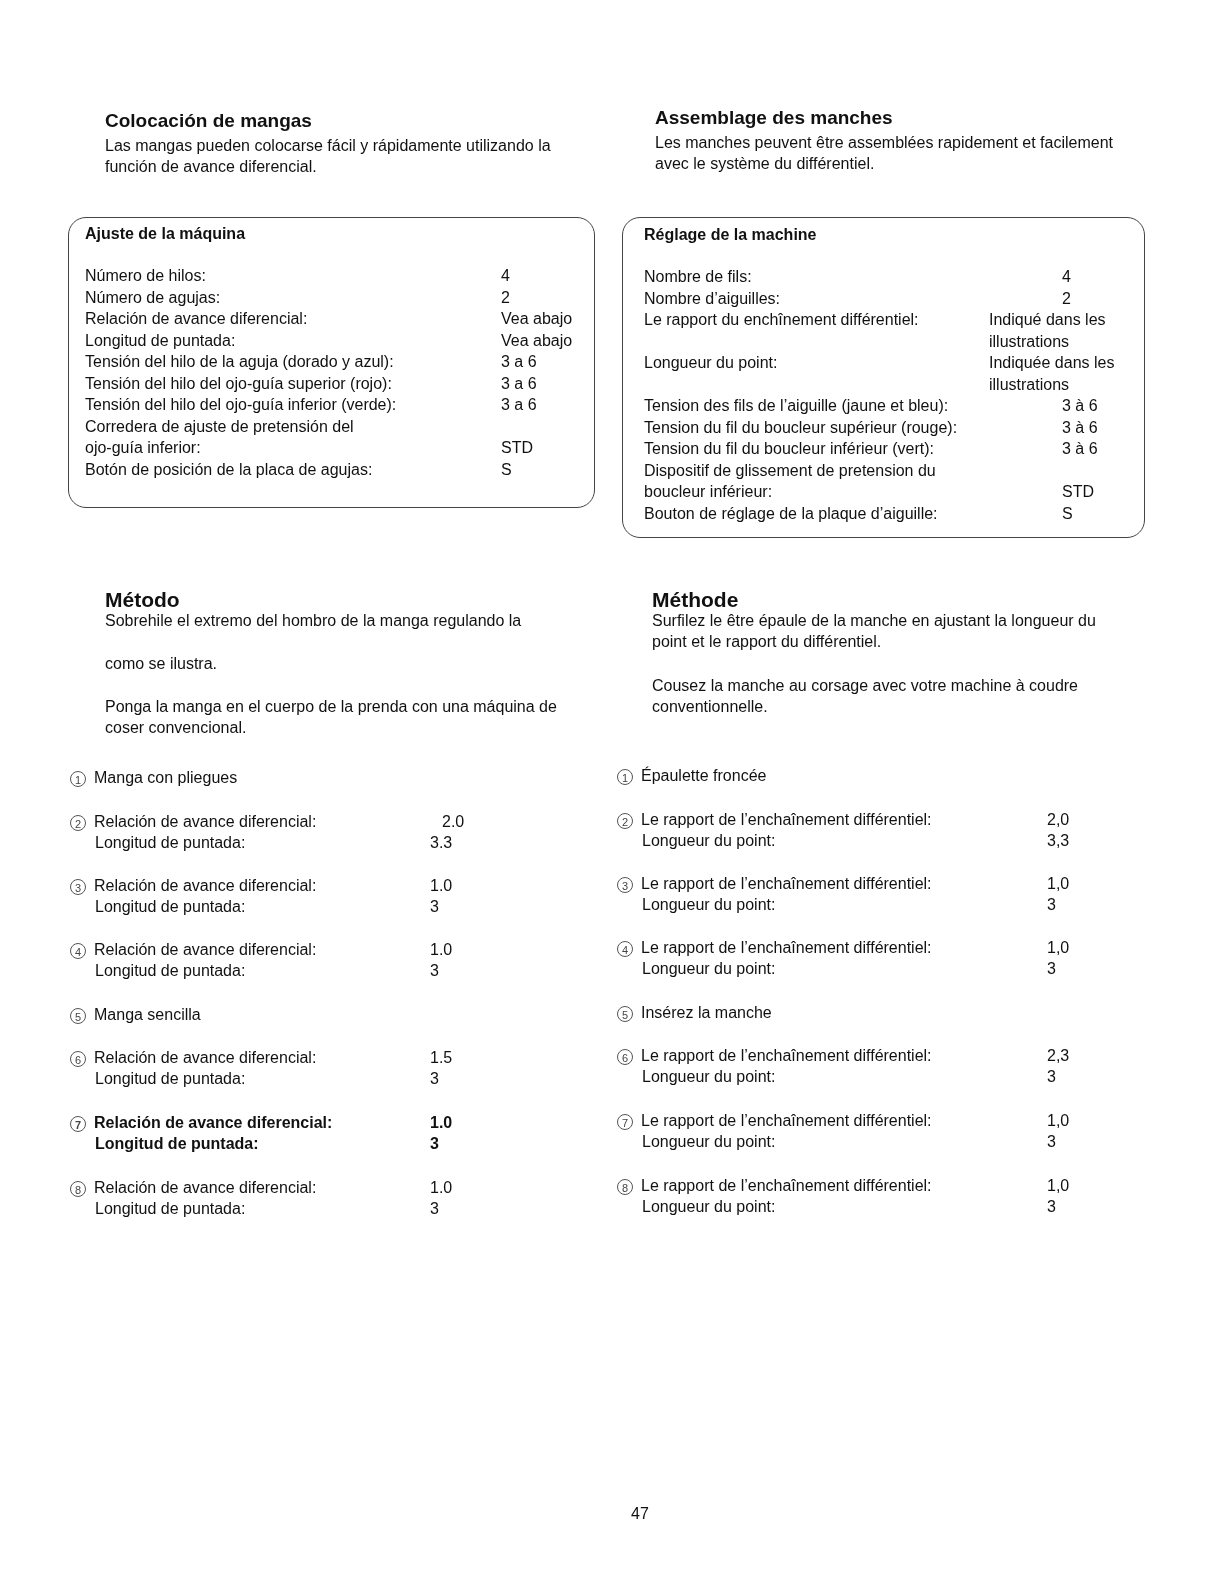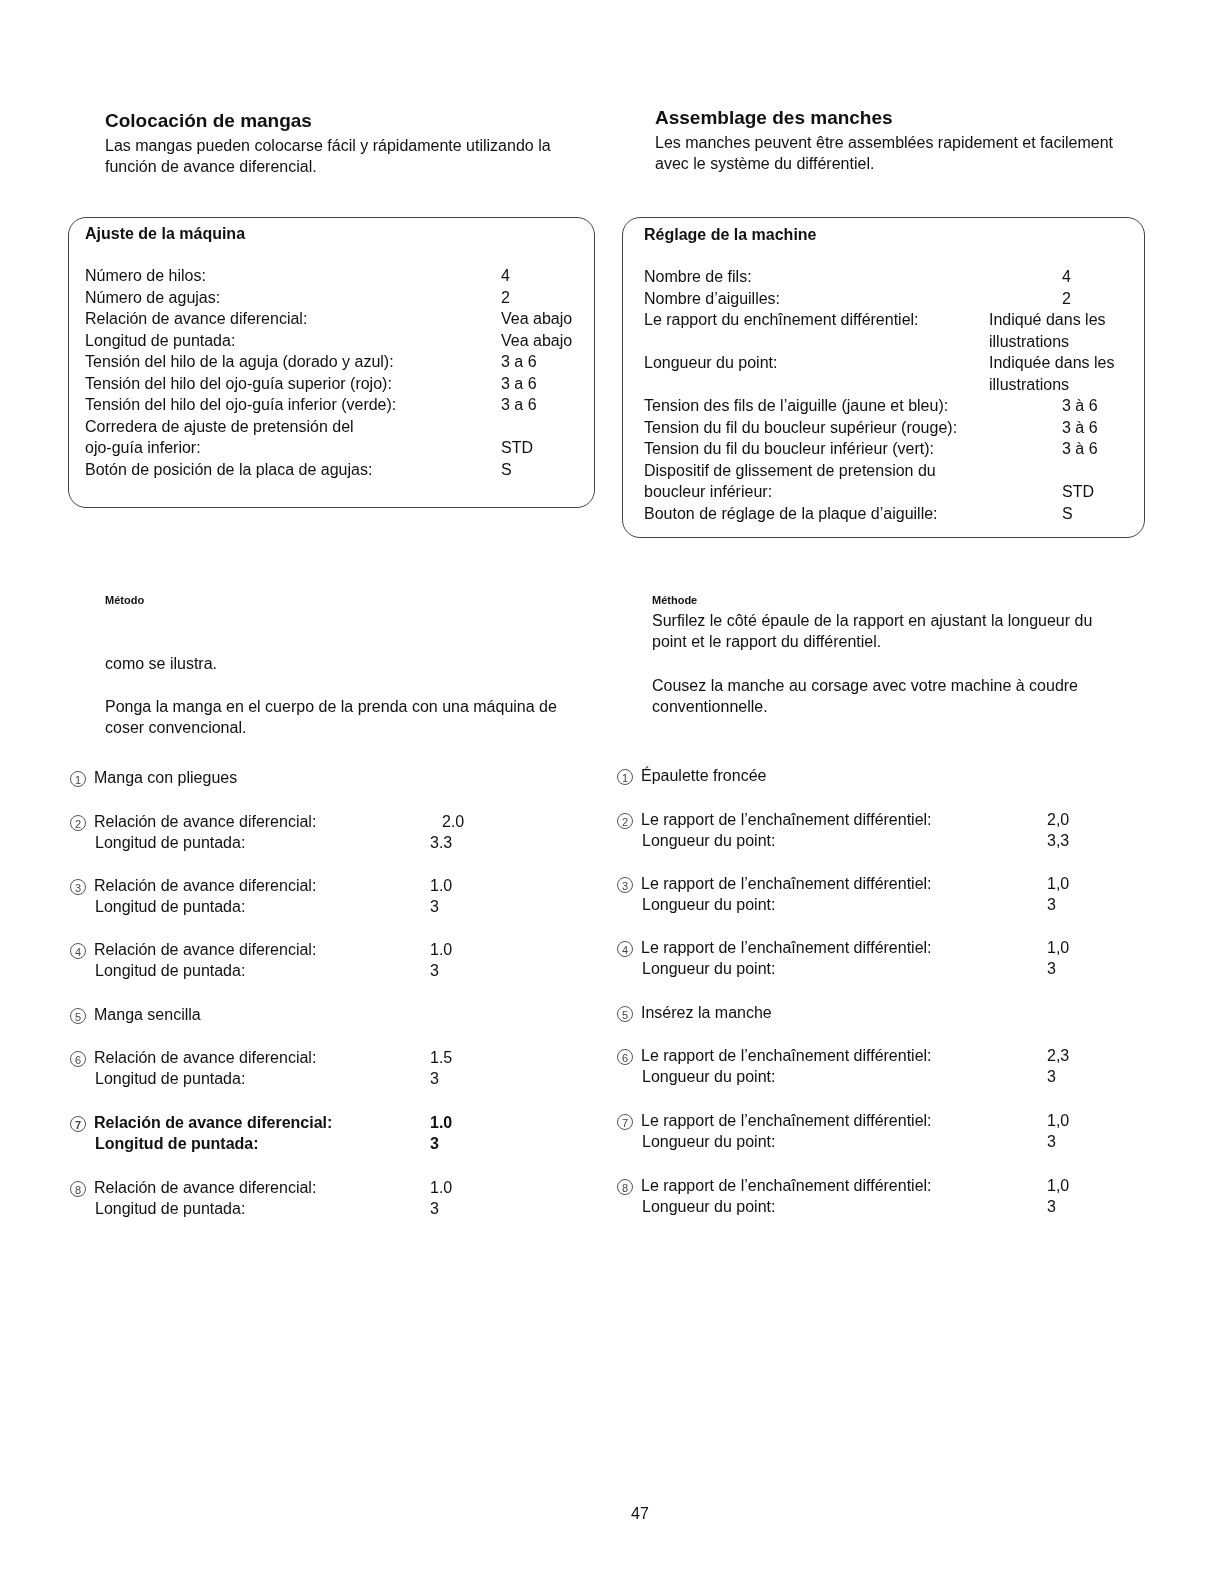--- a/index.html
+++ b/index.html
@@ -10,21 +10,21 @@
   .abs { position: absolute; padding-left: 35px; }
   .h1 { font-size: 19px; font-weight: bold; line-height: 22px; }
   .p { font-size: 16px; line-height: 21.5px; margin: 0; }
   .box {
     position: absolute; border: 1px solid #444; border-radius: 18px;
   }
   .box-title { position: absolute; font-size: 16px; font-weight: bold; line-height: 20px; }
   .row { position: absolute; font-size: 16px; line-height: 21.5px; white-space: nowrap; }
   .lbl { position: absolute; left: 0; top: 0; }
   .val { position: absolute; top: 0; }
-  .h2 { font-size: 11px; font-weight: bold; line-height: 20px; }
+  .h2 { font-size: 21px; font-weight: bold; line-height: 20px; }
   .item { position: absolute; font-size: 16px; line-height: 21.5px; white-space: nowrap; }
   .num {
     display: inline-block; width: 16px; height: 16px; border: 1px solid #555; border-radius: 50%;
     font-size: 11px; line-height: 16px; text-align: center; color: #444; margin-right: 8px;
     vertical-align: -1px; box-sizing: border-box;
   }
   .sub { position: absolute; left: 25px; }
   .ival { position: absolute; }
   .pagenum { font-size: 16px; }
 </style>
@@ -74,20 +74,21 @@
         <span class="lbl">ojo-guía inferior:</span>
         <span class="val" style="left:416px;">STD</span>
       </div>
     <div class="row" style="left:16px;top:241px;">
         <span class="lbl">Botón de posición de la placa de agujas:</span>
         <span class="val" style="left:416px;">S</span>
       </div>
   </div>
 
   <div class="abs h2" style="left:70px;top:590px;">Método</div>
+  <p class="abs p" style="left:70px;top:610px;">Sobrehile el extremo del hombro de la manga regulando la</p>
   <p class="abs p" style="left:70px;top:653px;">como se ilustra.</p>
   <p class="abs p" style="left:70px;top:696px;">Ponga la manga en el cuerpo de la prenda con una máquina de</p>
   <p class="abs p" style="left:70px;top:717px;">coser convencional.</p>
 
   <div class="item" style="left:70px;top:767px;"><span class="num">1</span><span>Manga con pliegues</span></div>
 
   <div class="item" style="left:70px;top:811px;width:420px;height:44px;"><span class="num">2</span><span>Relación de avance diferencial:</span><span class="ival" style="left:360px;top:0;margin-left:12px;">2.0</span><span class="sub" style="top:21px;">Longitud de puntada:</span><span class="ival" style="left:360px;top:21px;">3.3</span></div>
 
   <div class="item" style="left:70px;top:875px;width:420px;height:44px;"><span class="num">3</span><span>Relación de avance diferencial:</span><span class="ival" style="left:360px;top:0;">1.0</span><span class="sub" style="top:21px;">Longitud de puntada:</span><span class="ival" style="left:360px;top:21px;">3</span></div>
 
@@ -153,21 +154,21 @@
         <span class="lbl">boucleur inférieur:</span>
         <span class="val" style="left:418px;">STD</span>
       </div>
     <div class="row" style="left:21px;top:285px;">
         <span class="lbl">Bouton de réglage de la plaque d’aiguille:</span>
         <span class="val" style="left:418px;">S</span>
       </div>
   </div>
 
   <div class="abs h2" style="left:12px;top:590px;">Méthode</div>
-  <p class="abs p" style="left:12px;top:610px;">Surfilez le côté épaule de la rapport en ajustant la longueur du</p>
+  <p class="abs p" style="left:12px;top:610px;">Surfilez le être épaule de la manche en ajustant la longueur du</p>
   <p class="abs p" style="left:12px;top:631px;">point et le rapport du différentiel.</p>
   <p class="abs p" style="left:12px;top:675px;">Cousez la manche au corsage avec votre machine à coudre</p>
   <p class="abs p" style="left:12px;top:696px;">conventionnelle.</p>
 
   <div class="item" style="left:12px;top:765px;"><span class="num">1</span><span>Épaulette froncée</span></div>
 
   <div class="item" style="left:12px;top:809px;width:480px;height:44px;"><span class="num">2</span><span>Le rapport de l’enchaînement différentiel:</span><span class="ival" style="left:430px;top:0;">2,0</span><span class="sub" style="top:21px;">Longueur du point:</span><span class="ival" style="left:430px;top:21px;">3,3</span></div>
 
   <div class="item" style="left:12px;top:873px;width:480px;height:44px;"><span class="num">3</span><span>Le rapport de l’enchaînement différentiel:</span><span class="ival" style="left:430px;top:0;">1,0</span><span class="sub" style="top:21px;">Longueur du point:</span><span class="ival" style="left:430px;top:21px;">3</span></div>
 

